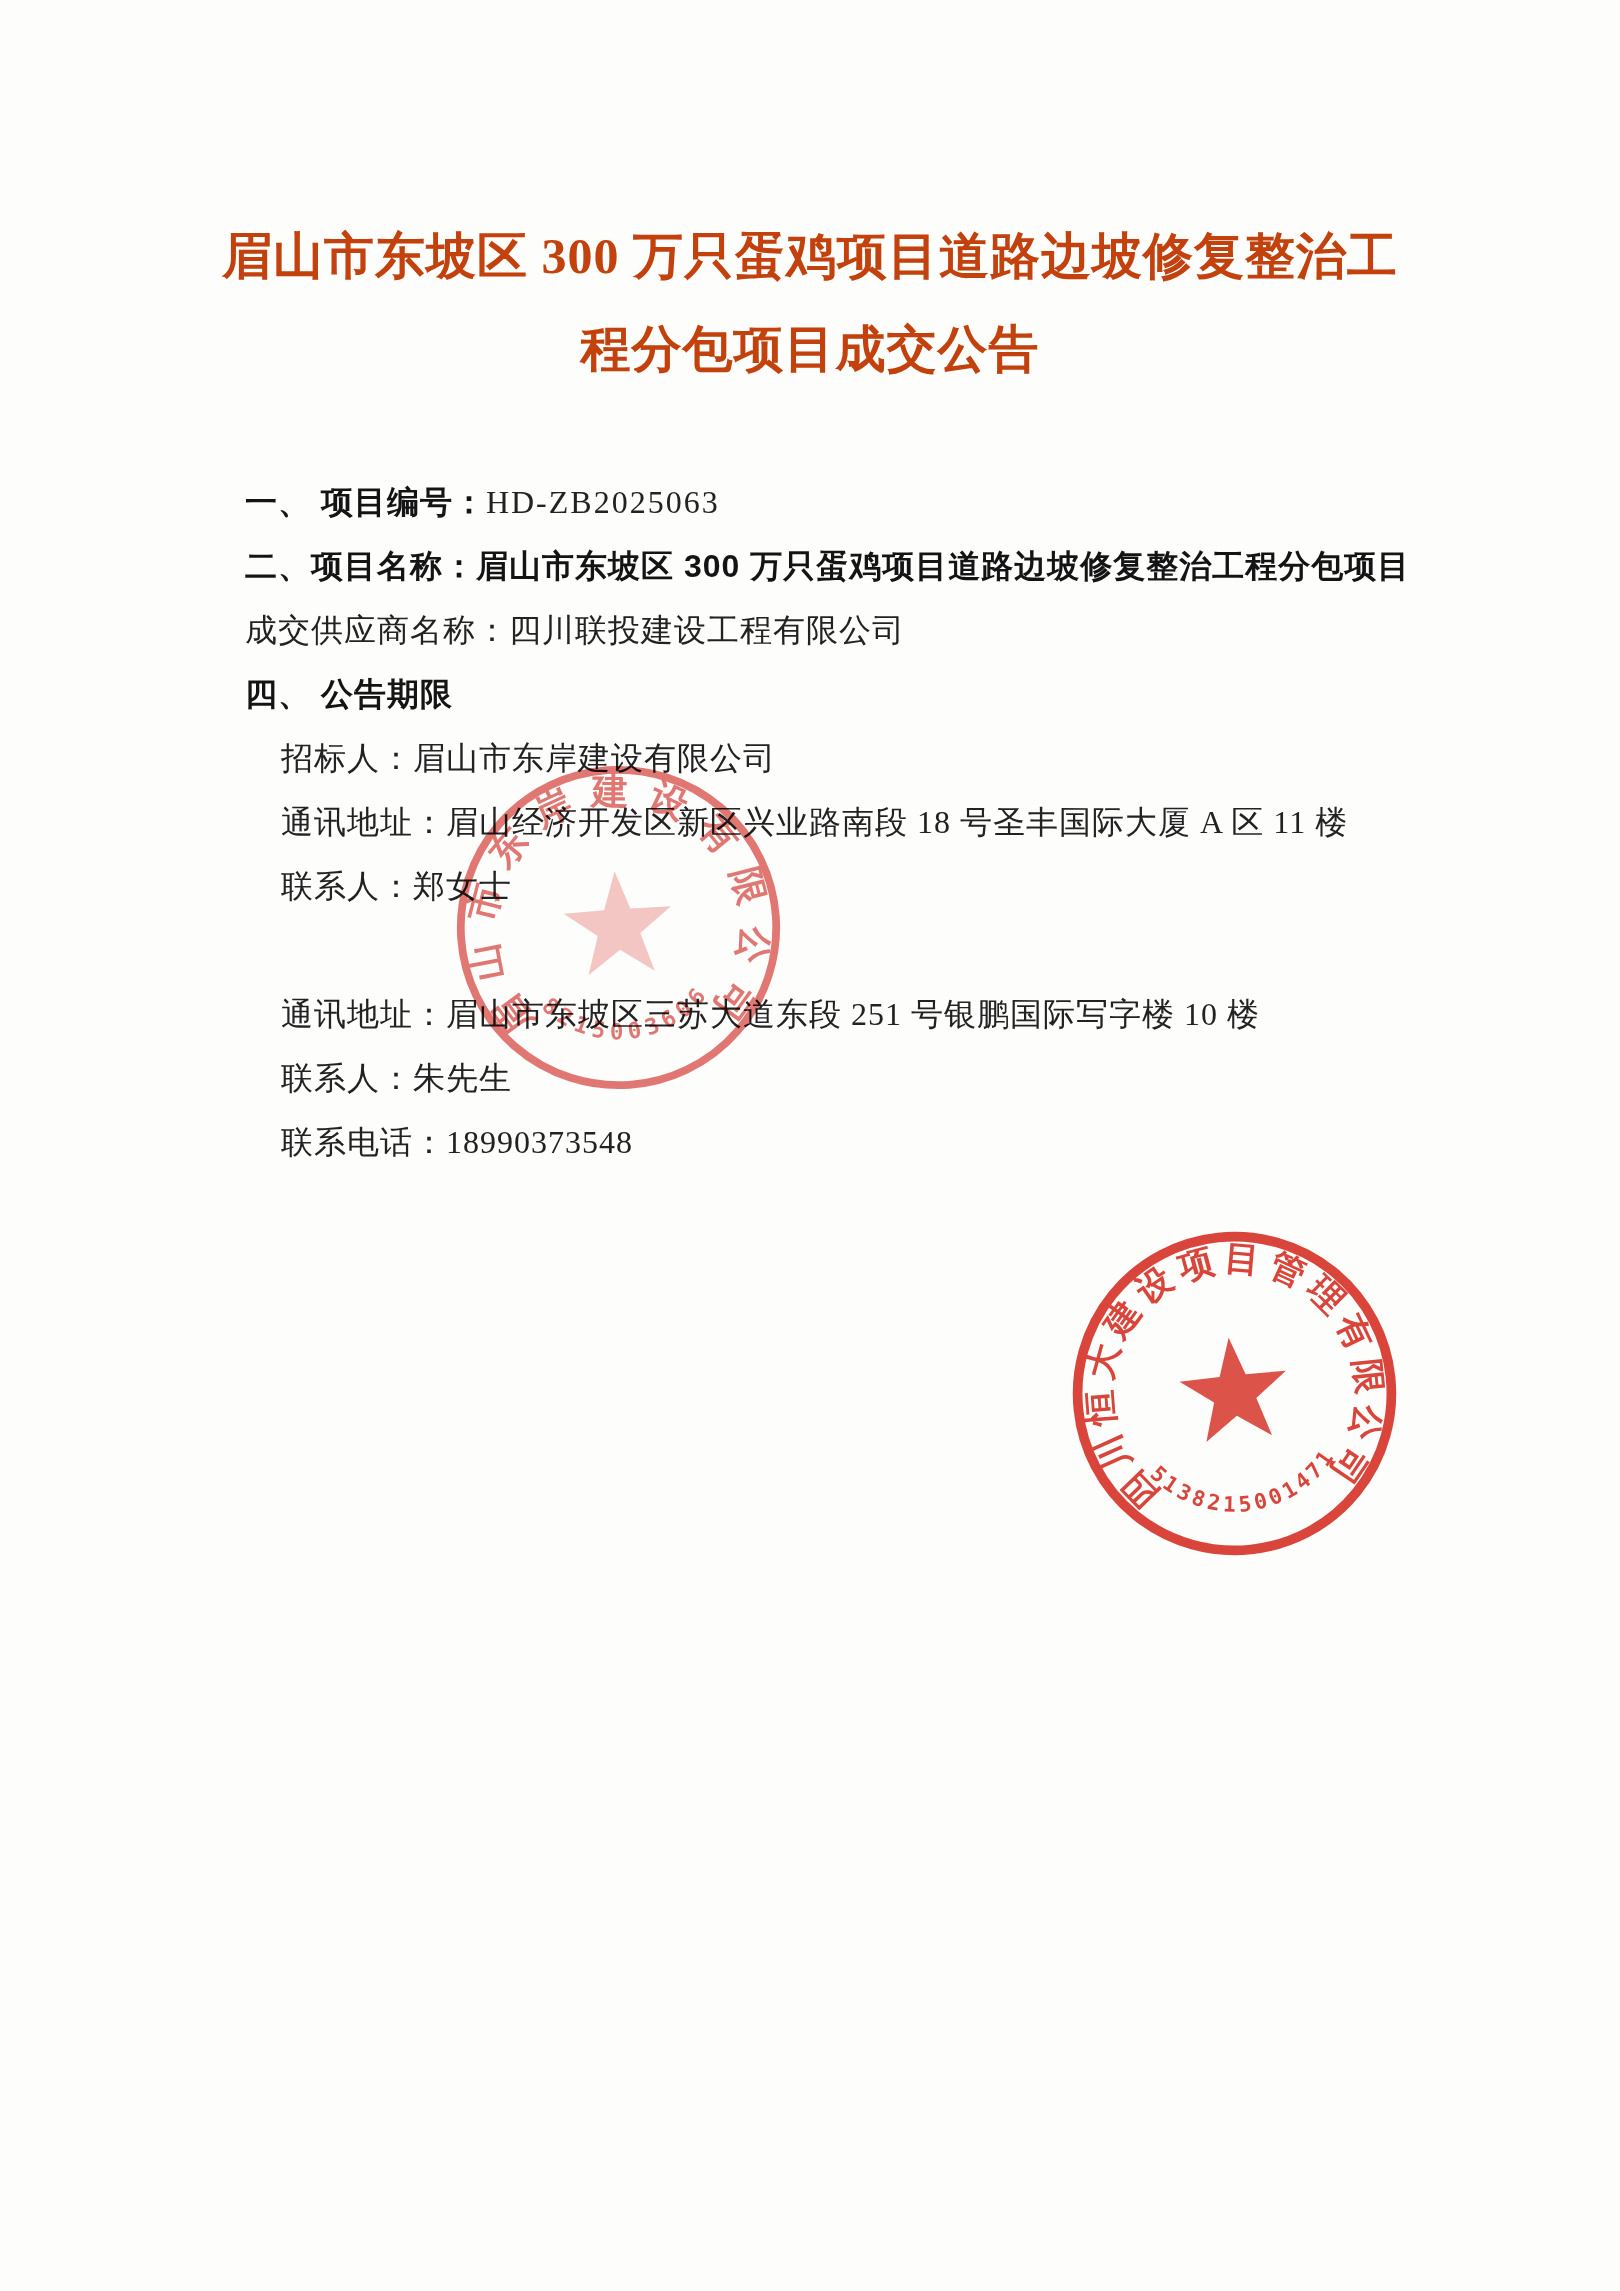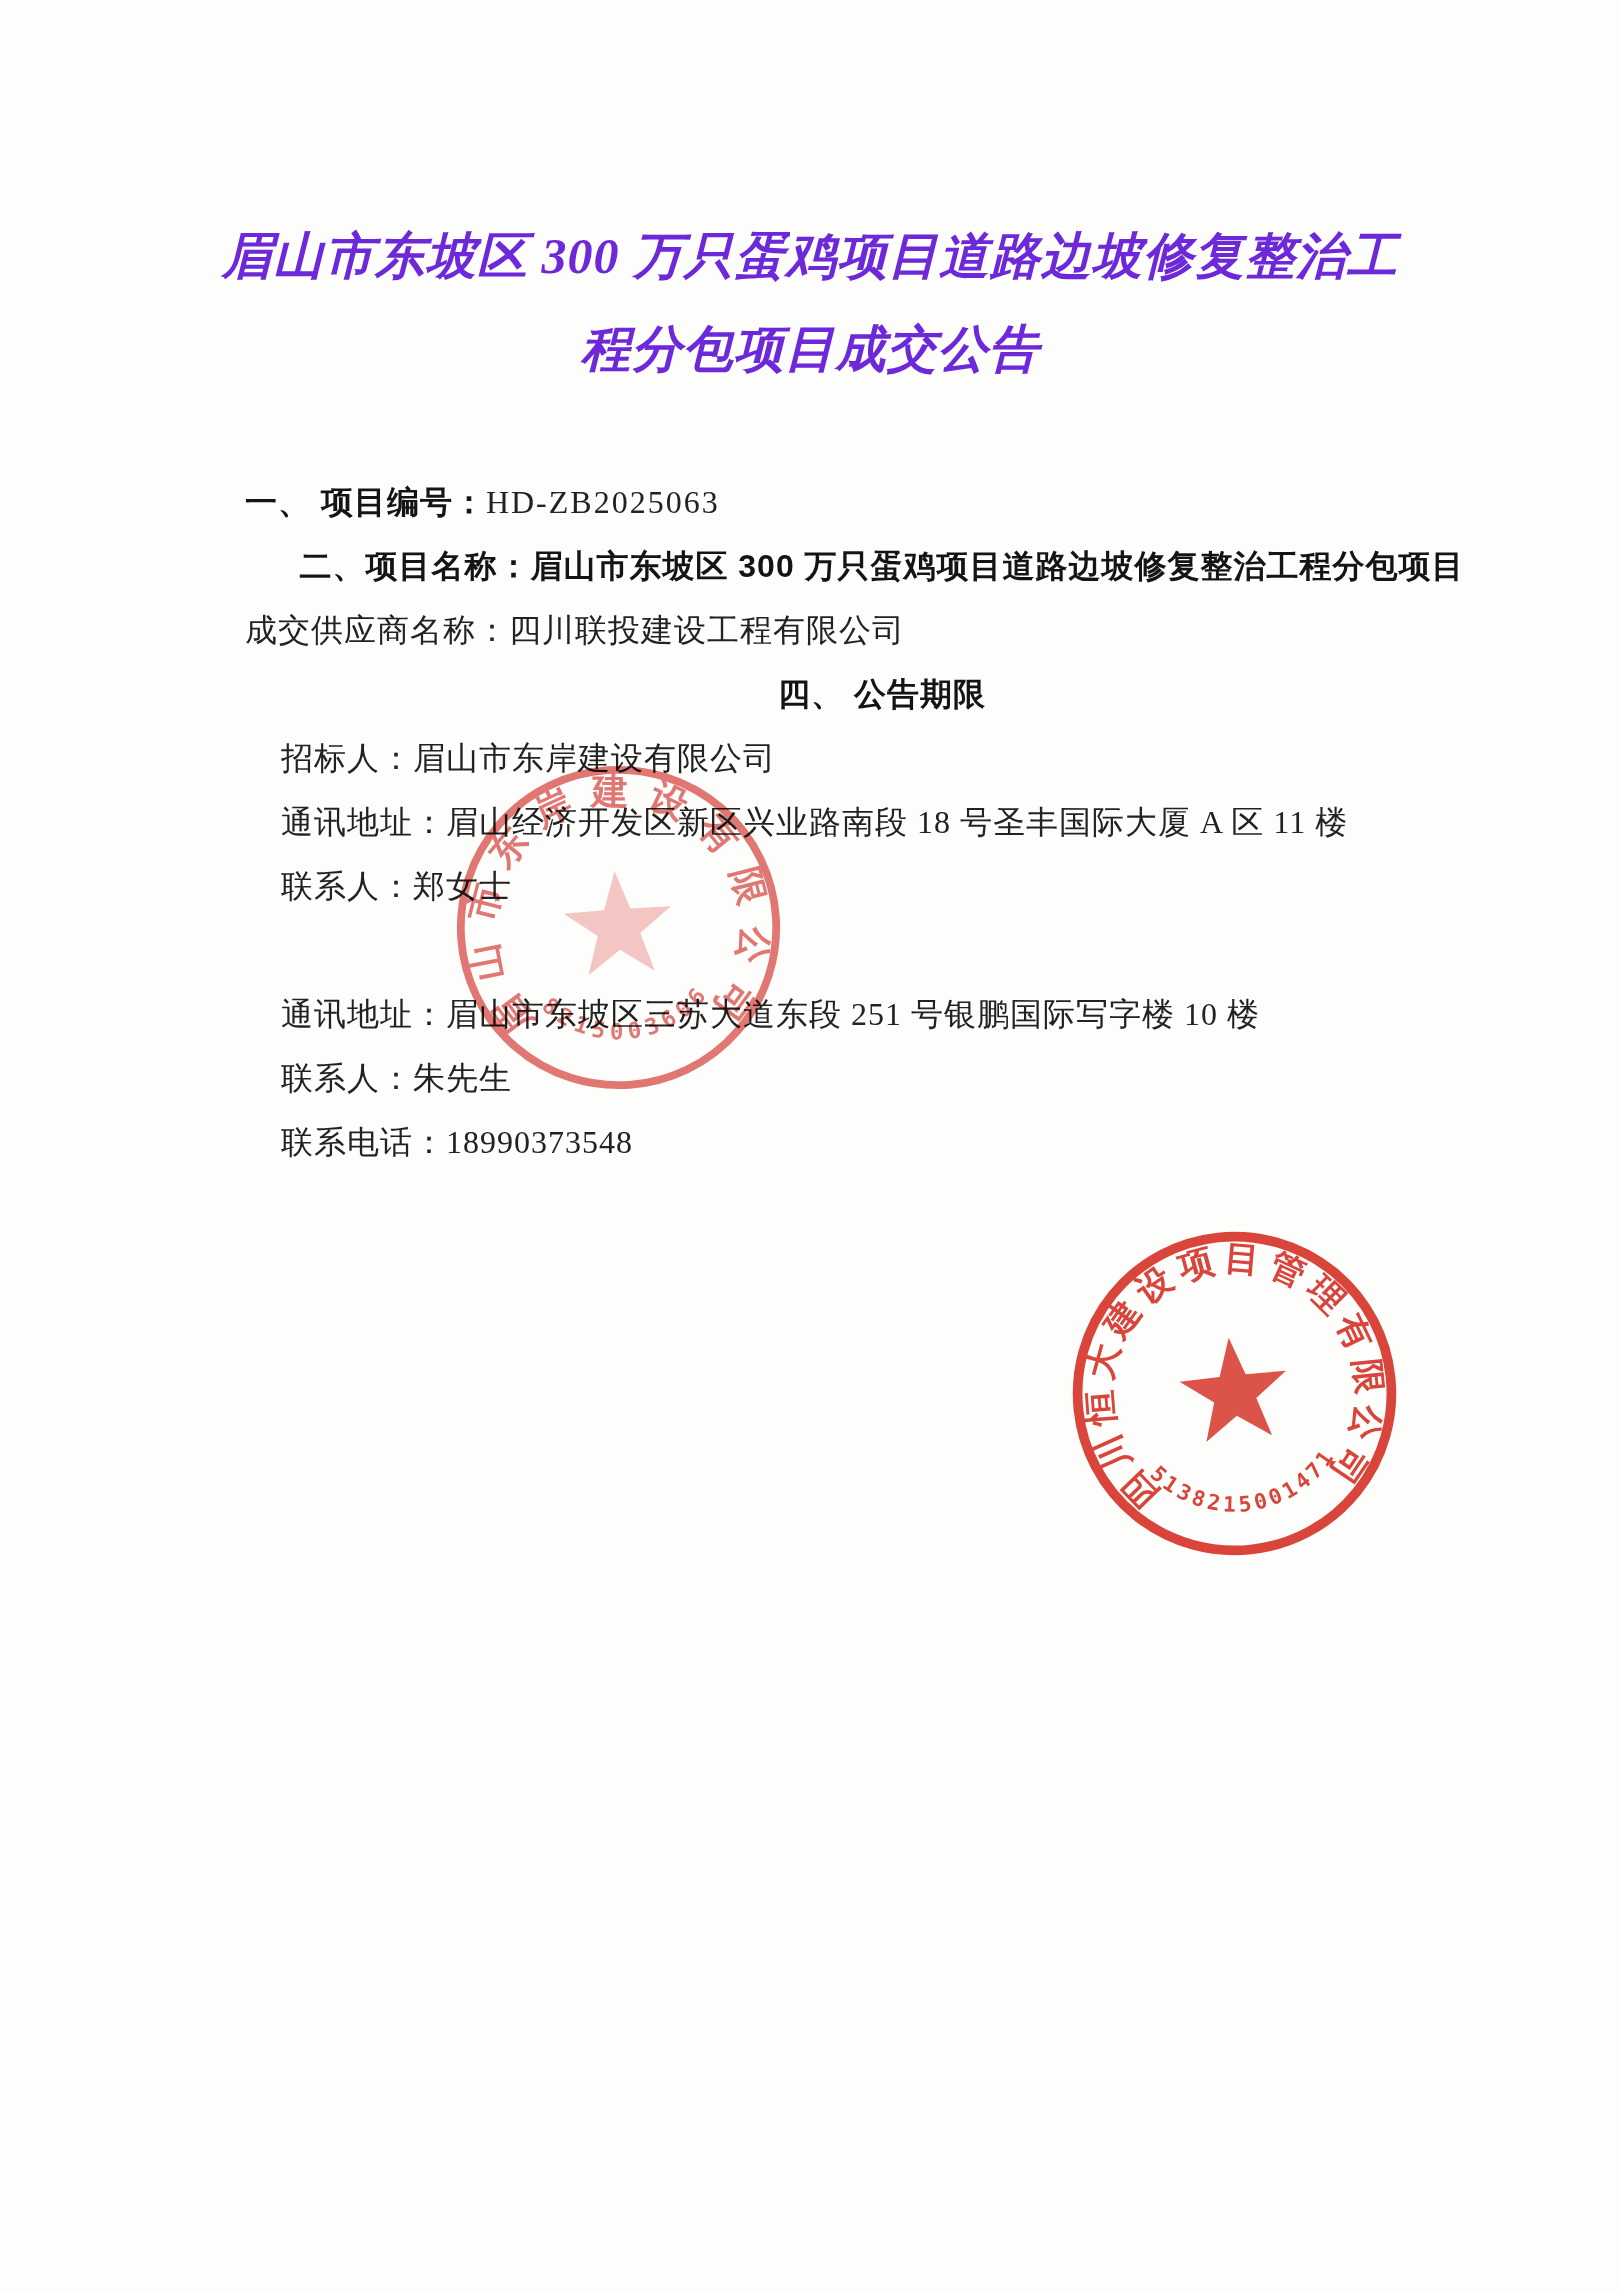--- a/index.html
+++ b/index.html
@@ -11,37 +11,36 @@
     overflow:hidden;
     font-family:"Liberation Serif","DejaVu Serif",serif;
     color:#1c1c1c;
   }
   .title{
     position:absolute;top:210px;left:0;width:1620px;
     text-align:center;
     font-size:50px;font-weight:700;
     line-height:93px;
     letter-spacing:1px;
-    color:#6d28d9;
-    font-style:italic;
+    color:#c2410c;
   }
   .body-block{
     position:absolute;top:470px;left:245px;width:1274px;
     font-size:32px;
     letter-spacing:1px;
     color:#222;
   }
   .line{
     height:64px;line-height:64px;
     white-space:nowrap;
   }
   .line.gap{height:64px;}
   .h{
     font-family:"Liberation Sans","DejaVu Sans",sans-serif;
-    font-weight:700;color:#141414;text-align:center;
+    font-weight:700;color:#141414;
   }
   .ind{margin-left:36px;}
   .mono{letter-spacing:2px;text-align:right;}
   .stamp{
     position:absolute;
     mix-blend-mode:multiply;
     pointer-events:none;
   }
   .stamp svg{display:block;width:100%;height:100%;}
   .stamp-1{left:453px;top:757px;width:331px;height:341px;opacity:.82;transform:rotate(-4deg);}

